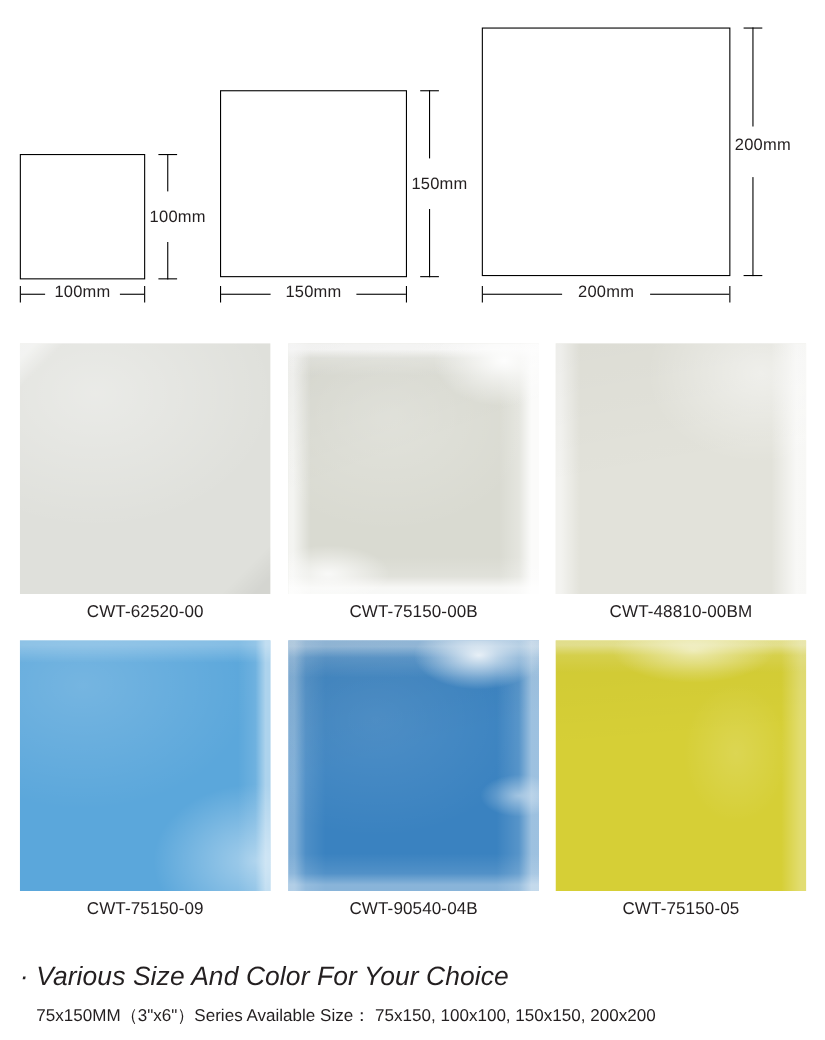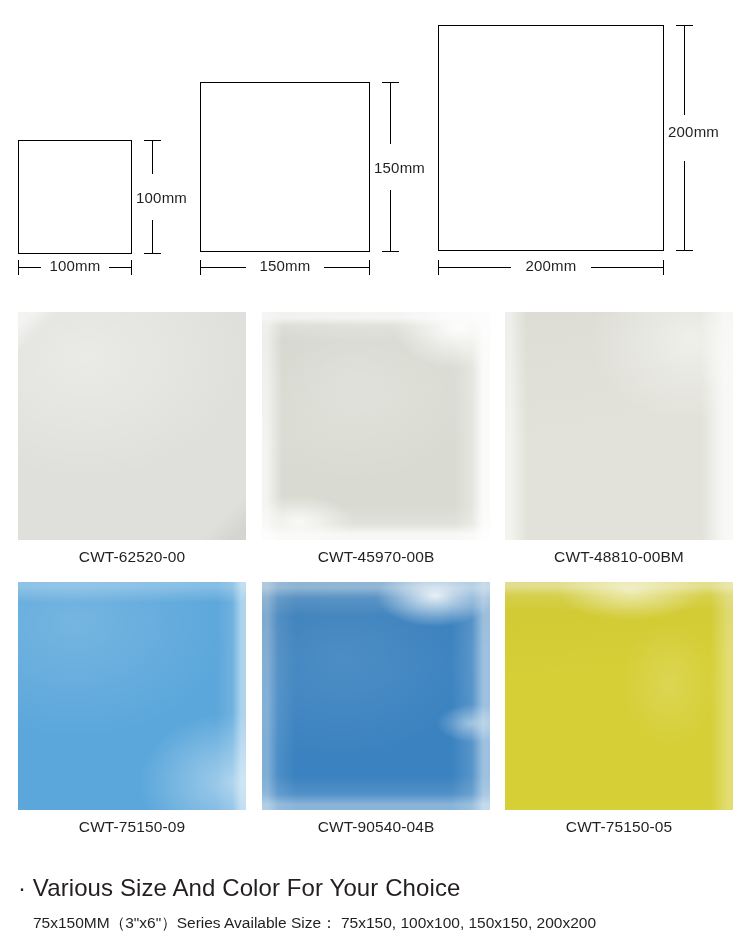--- a/index.html
+++ b/index.html
@@ -132,20 +132,21 @@
   .footer { position: absolute; left: 0; width: 750px; }
   .footer-heading {
     position: absolute;
     left: 18px;
     top: 874px;
     font-size: 24px;
     font-weight: 400;
     letter-spacing: 0.1px;
     color: #231f20;
     white-space: nowrap;
+    font-style: italic;
   }
   .footer-sub {
     position: absolute;
     left: 33px;
     top: 913px;
     font-size: 15.5px;
     letter-spacing: 0px;
     color: #231f20;
     white-space: nowrap;
   }
@@ -231,21 +232,21 @@
              linear-gradient(to bottom, rgba(255,255,255,.85) 0 2.5%, rgba(255,255,255,.25) 6%, rgba(255,255,255,0) 13%),
              linear-gradient(to top, rgba(255,255,255,.8) 0 2.5%, rgba(255,255,255,.2) 7%, rgba(255,255,255,0) 15%),
              linear-gradient(to right, rgba(255,255,255,.7) 0 2%, rgba(255,255,255,0) 9%),
              linear-gradient(to left, rgba(255,255,255,.9) 0 3%, rgba(255,255,255,.3) 8%, rgba(255,255,255,0) 16%);"></div>
       <div class="gloss" style="background:
              radial-gradient(40% 26% at 86% 7%, rgba(255,255,255,.95), rgba(255,255,255,0) 70%),
              radial-gradient(34% 16% at 16% 92%, rgba(255,255,255,.8), rgba(255,255,255,0) 72%),
              radial-gradient(90% 70% at 40% 30%, rgba(255,255,255,.22), rgba(255,255,255,0) 65%),
              linear-gradient(160deg, rgba(0,0,0,.035) 0%, rgba(0,0,0,0) 45%);"></div>
     </div>
-    <div class="swatch-label">CWT-45970-00B</div>
+    <div class="swatch-label">CWT-75150-00B</div>
   </div>
 
   <div class="swatch-cell" style="left:505px; top:12px;">
     <div class="swatch">
       <div class="base" style="background:#e2e2da;"></div>
       <div class="bevel" style="background:
              linear-gradient(to right, rgba(255,255,255,.6) 0 2%, rgba(255,255,255,0) 10%),
              linear-gradient(to left, rgba(255,255,255,.75) 0 4%, rgba(255,255,255,0) 14%);"></div>
       <div class="gloss" style="background:
              radial-gradient(70% 55% at 82% 12%, rgba(255,255,255,.5), rgba(255,255,255,0) 65%),

